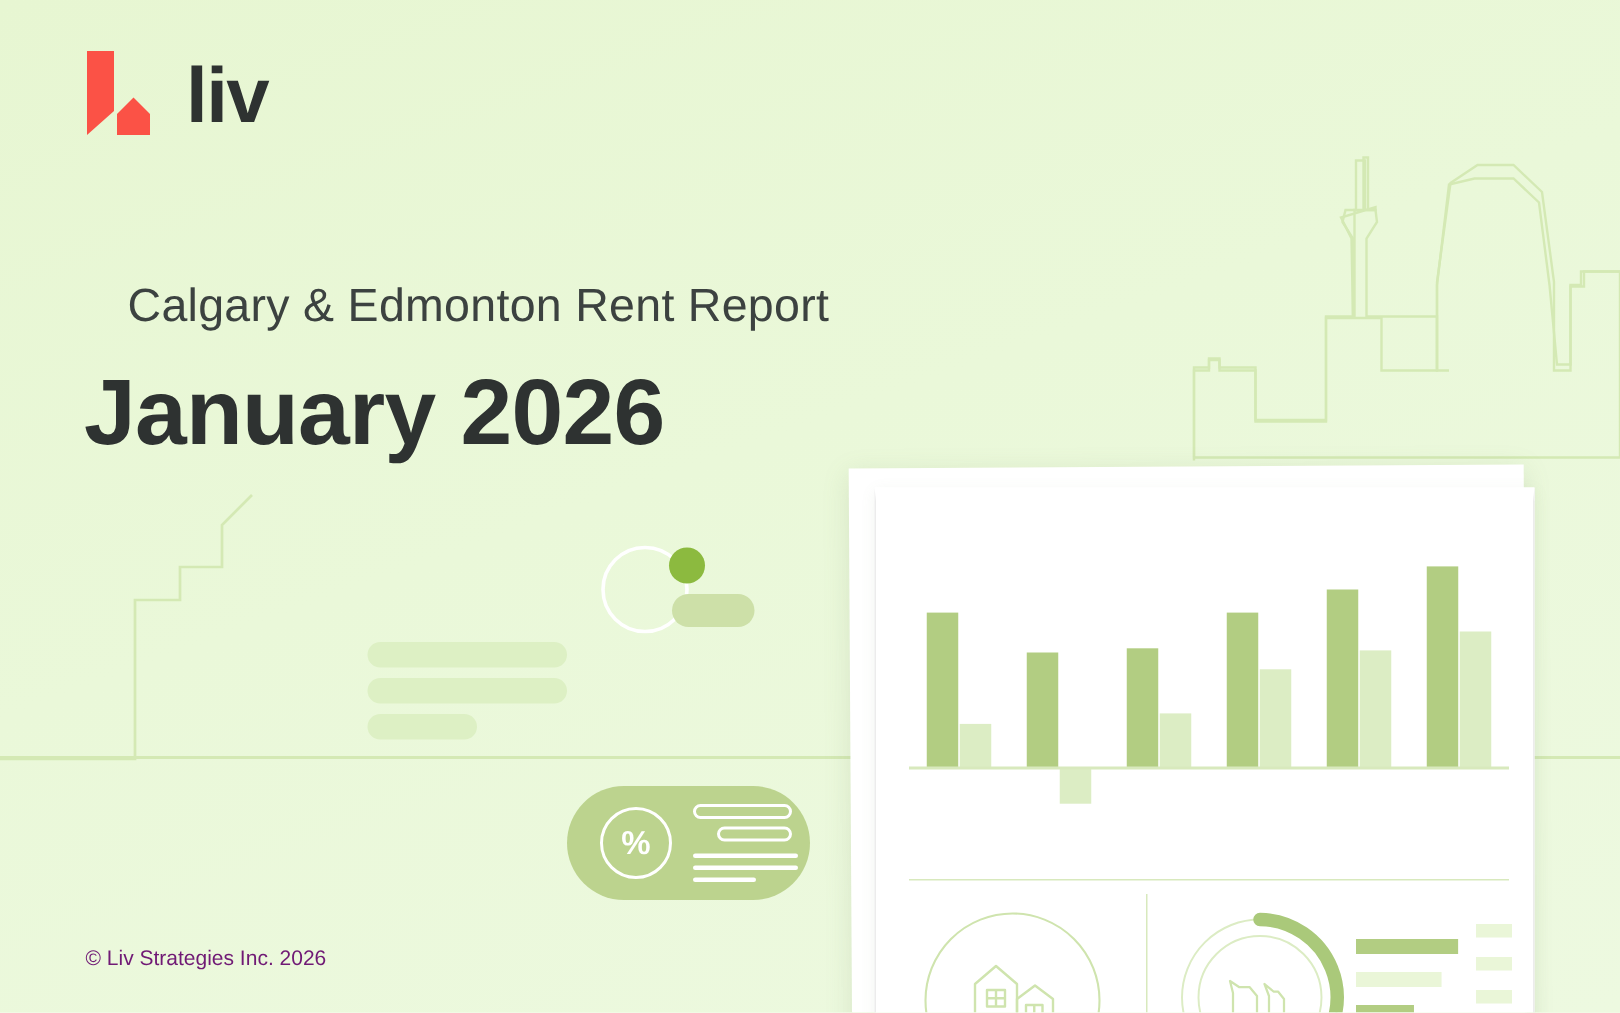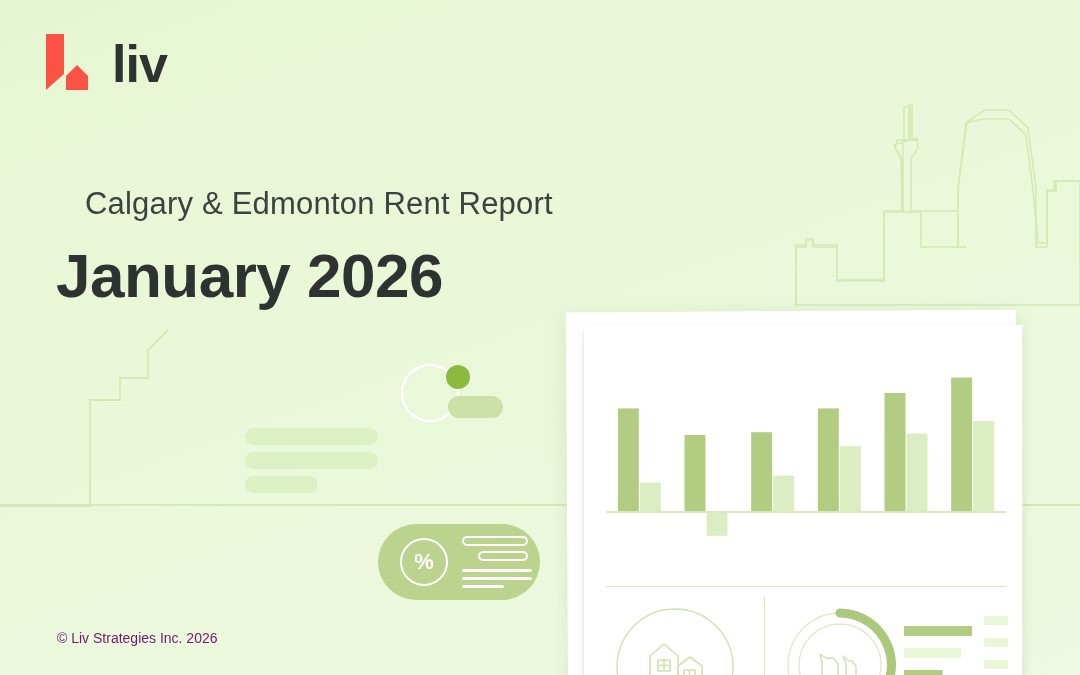--- a/index.html
+++ b/index.html
@@ -29,21 +29,21 @@
 
   
   .steps {
     position:absolute; left:0; top:330px;
     width:600px; height:190px;
     pointer-events:none;
   }
 
   
   .logo {
-    position:absolute; left:40px; top:32px;
+    position:absolute; left:52px; top:32px;
     display:flex; align-items:flex-end; gap:14px;
   }
   .logo-mark { width:58px; height:62px; display:block; }
   .logo-word {
     font-size:52px; font-weight:700; color:#2e3231;
     letter-spacing:-1px; line-height:1; padding-bottom:4px;
   }
 
   
   .subtitle {

